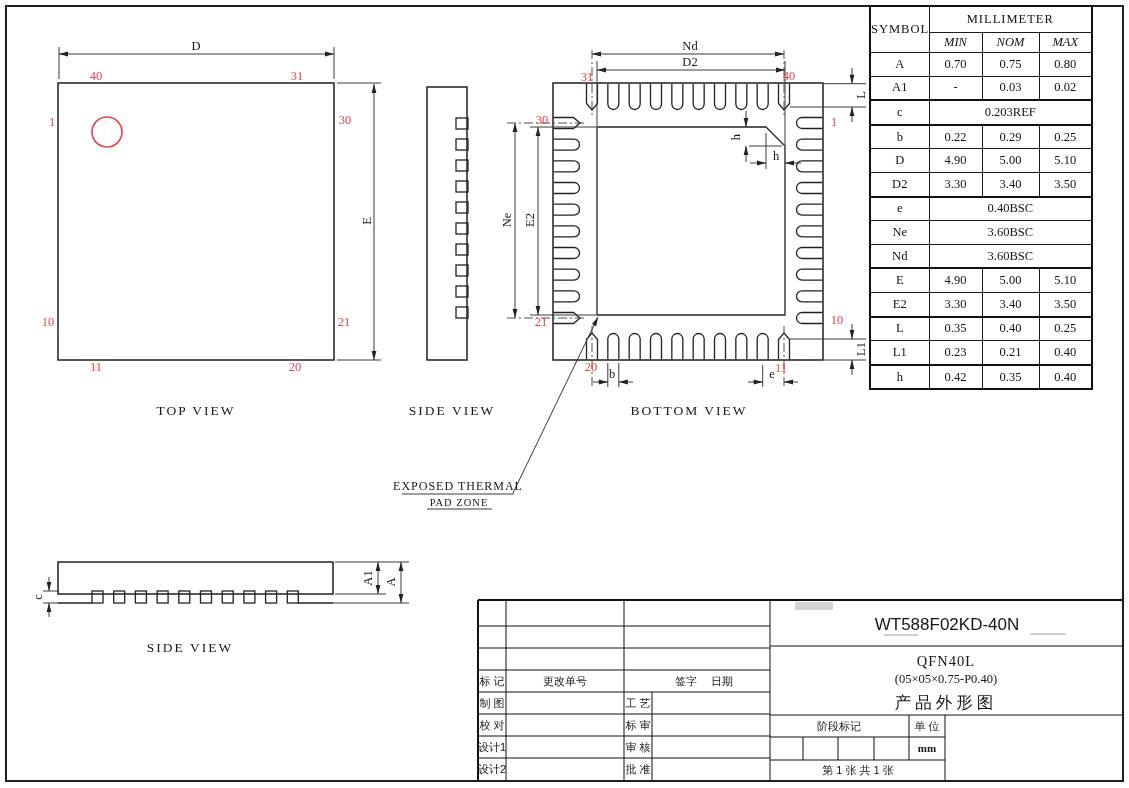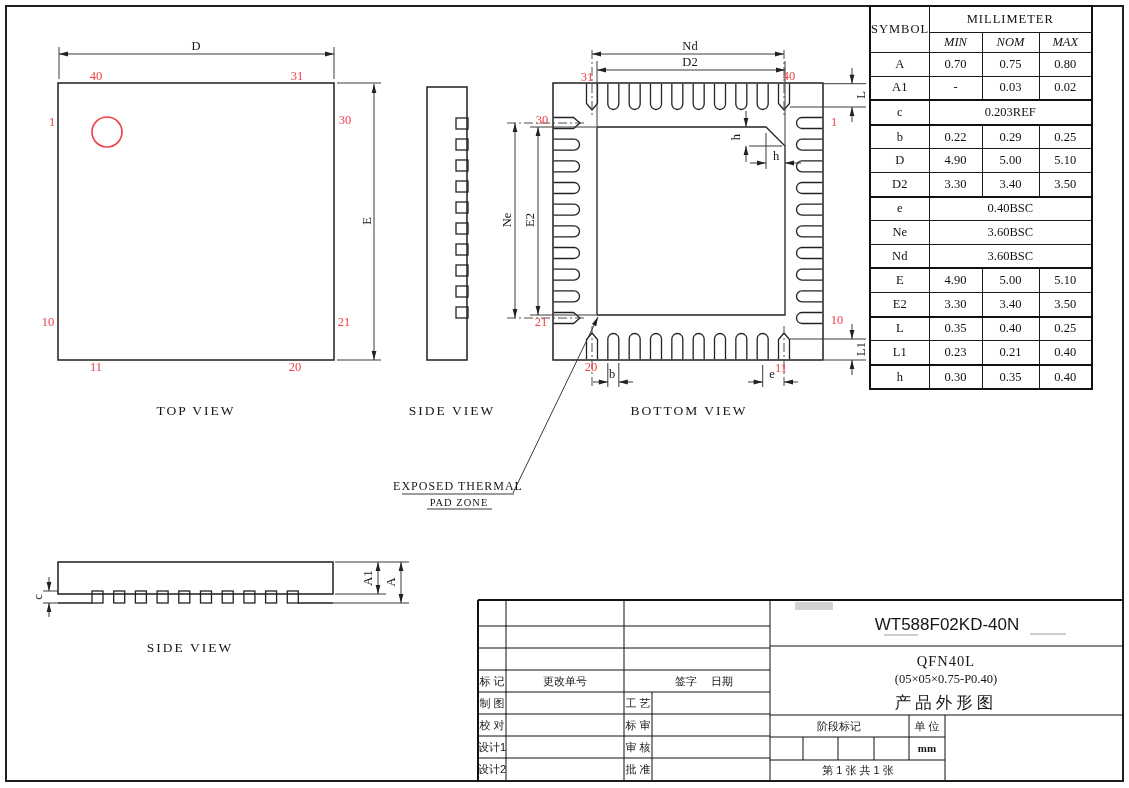--- a/index.html
+++ b/index.html
@@ -355,21 +355,21 @@
             <td>0.25</td>
           </tr>
     <tr class="r">
             <td>L1</td>
             <td>0.23</td>
             <td>0.21</td>
             <td>0.40</td>
           </tr>
     <tr class="r tk">
             <td>h</td>
-            <td>0.30</td>
+            <td>0.42</td>
             <td>0.35</td>
             <td>0.40</td>
           </tr>
   </tbody>
       </table>
 </div>
 
 </div>
 
 </body></html>

